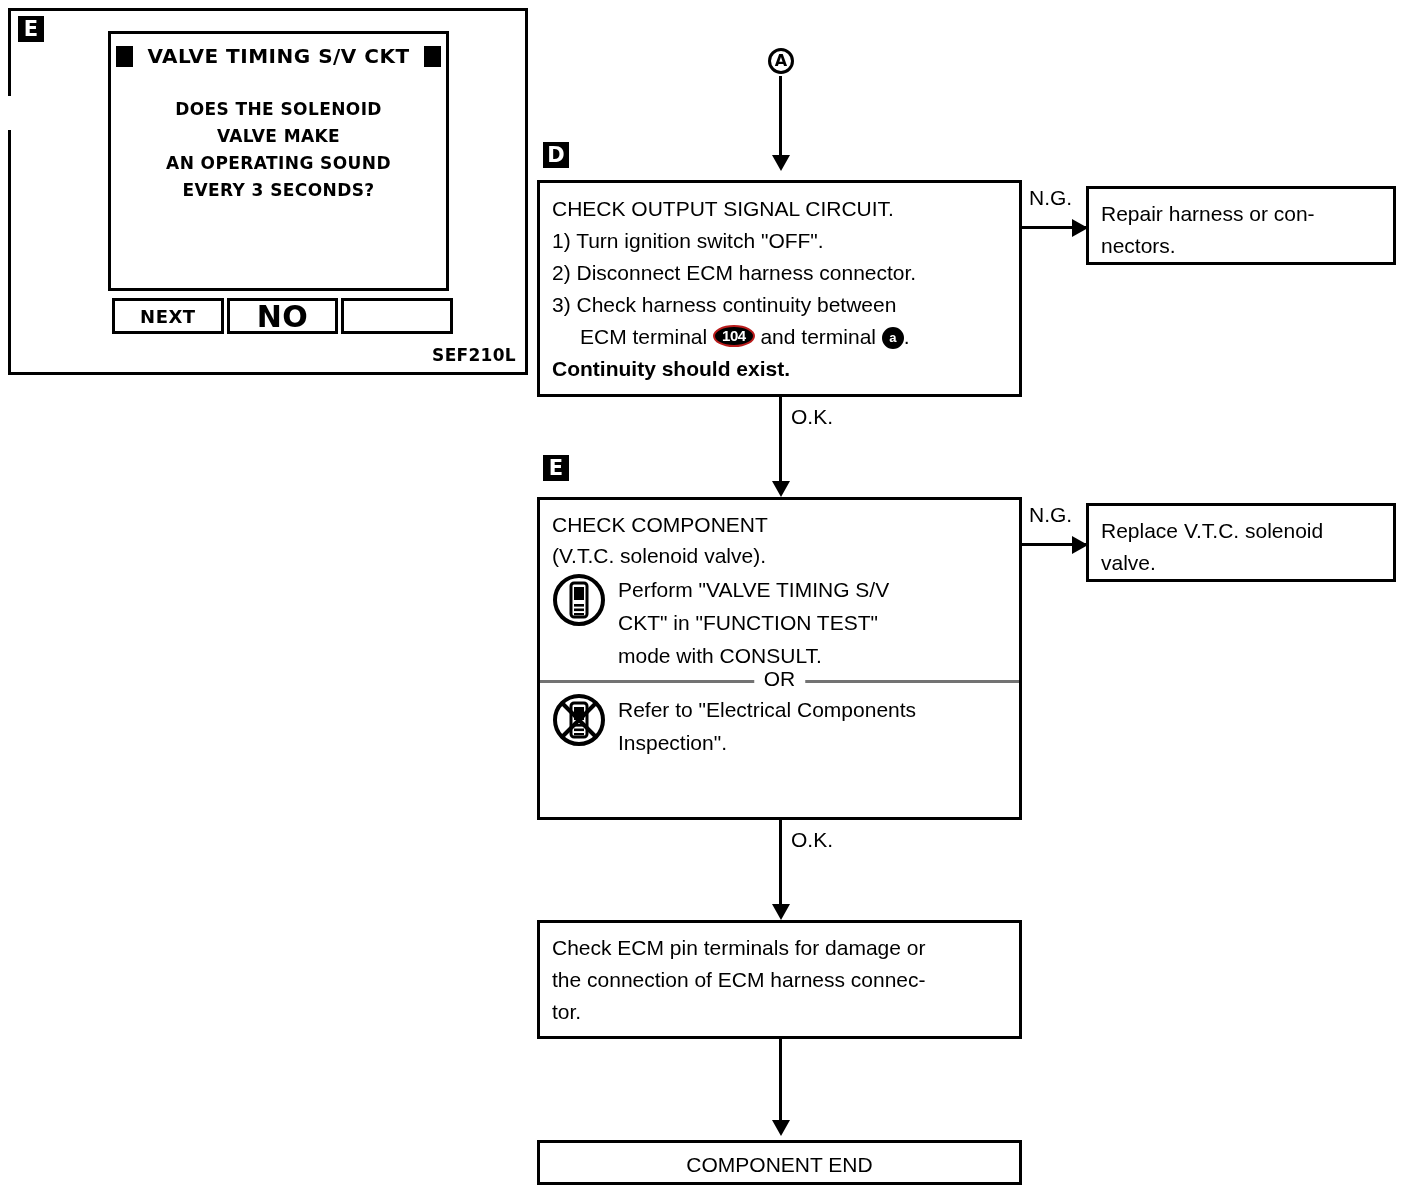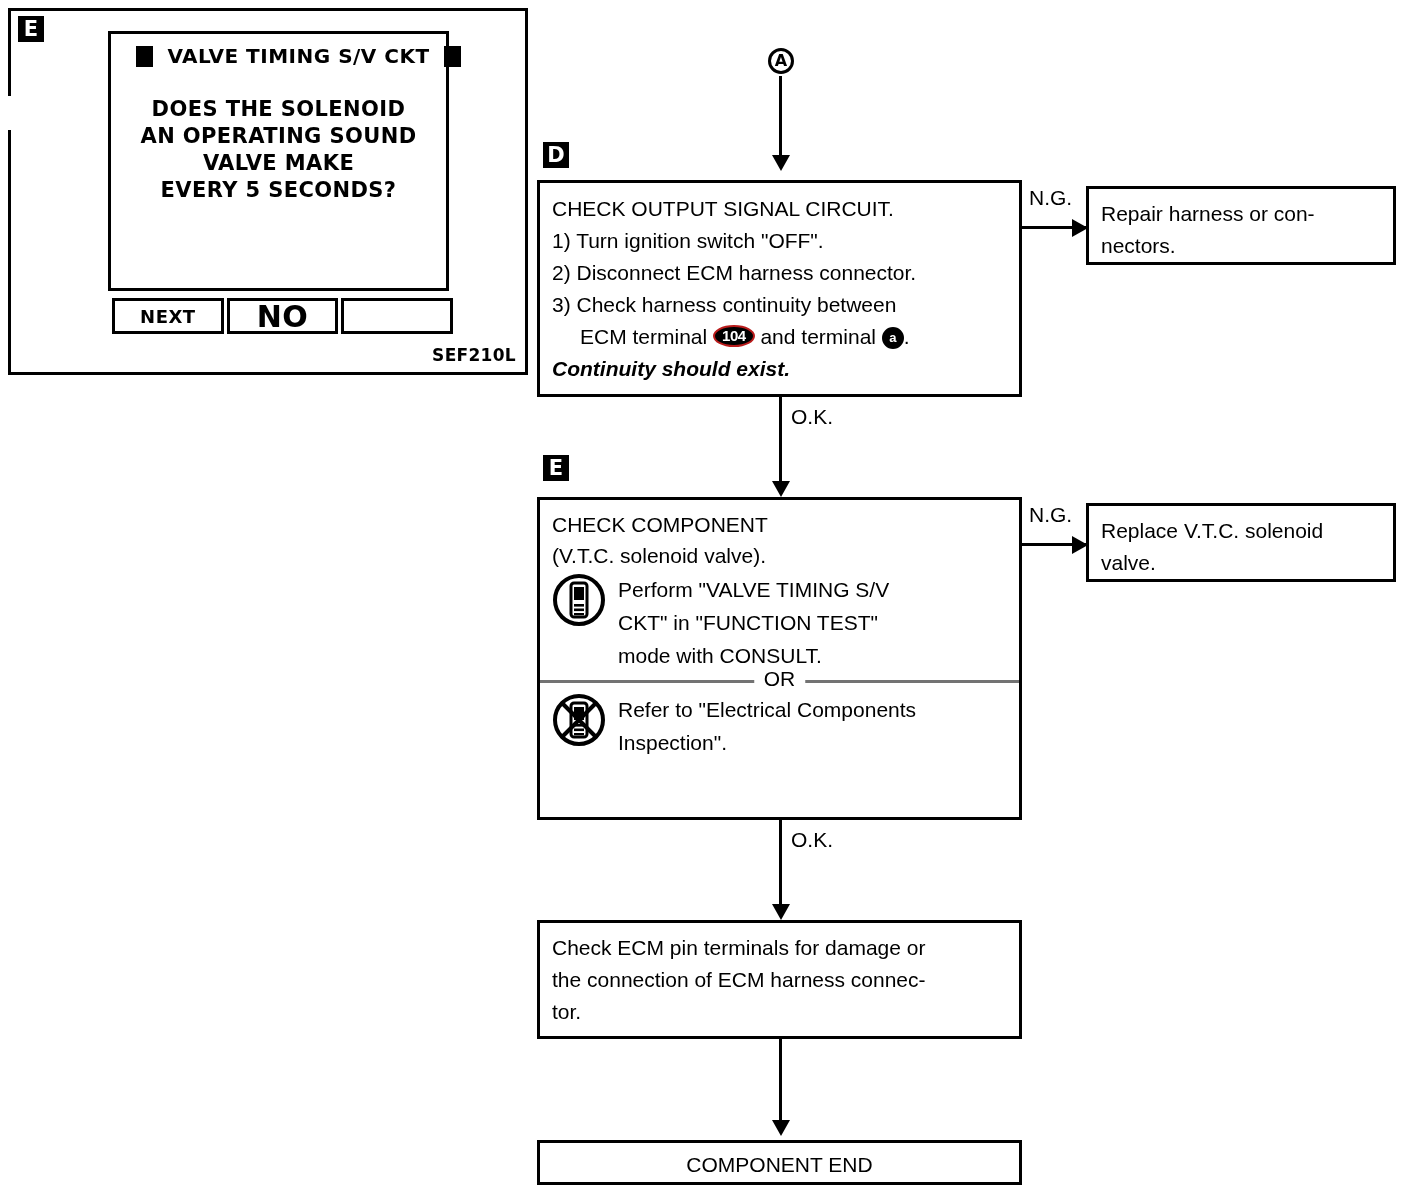--- a/index.html
+++ b/index.html
@@ -106,37 +106,36 @@
     background: #fff;
   }
   #consult-title-row {
     position: absolute;
     left: 0; top: 10px;
     width: 100%;
     display: flex;
     align-items: center;
     justify-content: center;
     gap: 14px;
-    margin-left: 20px;
   }
   .sq { width: 17px; height: 21px; background: #000; flex: none; }
   #consult-title {
     font-family: "DejaVu Sans", sans-serif;
     font-size: 20px;
     font-weight: bold;
     letter-spacing: 0.5px;
     white-space: nowrap;
   }
   #consult-question {
     position: absolute;
     left: 0; top: 62px;
     width: 100%;
     text-align: center;
     font-family: "DejaVu Sans", sans-serif;
-    font-size: 21px;
+    font-size: 17px;
     font-weight: bold;
     line-height: 27px;
     letter-spacing: 0.4px;
   }
   #consult-buttons {
     position: absolute;
     left: 104px; top: 290px;
     width: 341px; height: 36px;
     display: flex;
     gap: 3px;
@@ -161,21 +160,21 @@
     font-family: "DejaVu Sans", sans-serif;
     font-size: 17px;
     font-weight: bold;
     letter-spacing: .3px;
   }
 
   
   #box-d .txt { padding-top: 10px; }
   .step-line { display: block; white-space: nowrap; }
   .indent { padding-left: 28px; display: block; white-space: nowrap; }
-  .bold-note { font-weight: bold; display: block; font-style: italic; }
+  .bold-note { font-weight: bold; display: block; }
   .term-oval {
     display: inline-block;
     border: 2px solid #b91c1c;
     border-radius: 50%;
     padding: 0 7px;
     font-size: 15px;
     font-weight: bold;
     line-height: 18px;
     vertical-align: 3px;
     background: #000;
@@ -248,23 +247,23 @@
   <div class="badge" style="left:10px; top:8px;">E</div>
 
   <div id="consult-screen">
     <div id="consult-title-row">
       <span class="sq"></span>
       <span id="consult-title">VALVE TIMING S/V CKT</span>
       <span class="sq"></span>
     </div>
     <div id="consult-question">
       <div>DOES THE SOLENOID</div>
+      <div>VALVE MAKE</div>
       <div>AN OPERATING SOUND</div>
-      <div>VALVE MAKE</div>
-      <div>EVERY 5 SECONDS?</div>
+      <div>EVERY 3 SECONDS?</div>
     </div>
   </div>
 
   <div id="consult-buttons">
     <div class="cbtn" id="cbtn-next">NEXT</div>
     <div class="cbtn" id="cbtn-no">NO</div>
     <div class="cbtn" id="cbtn-blank"></div>
   </div>
 
   <div id="fig-code">SEF210L</div>

